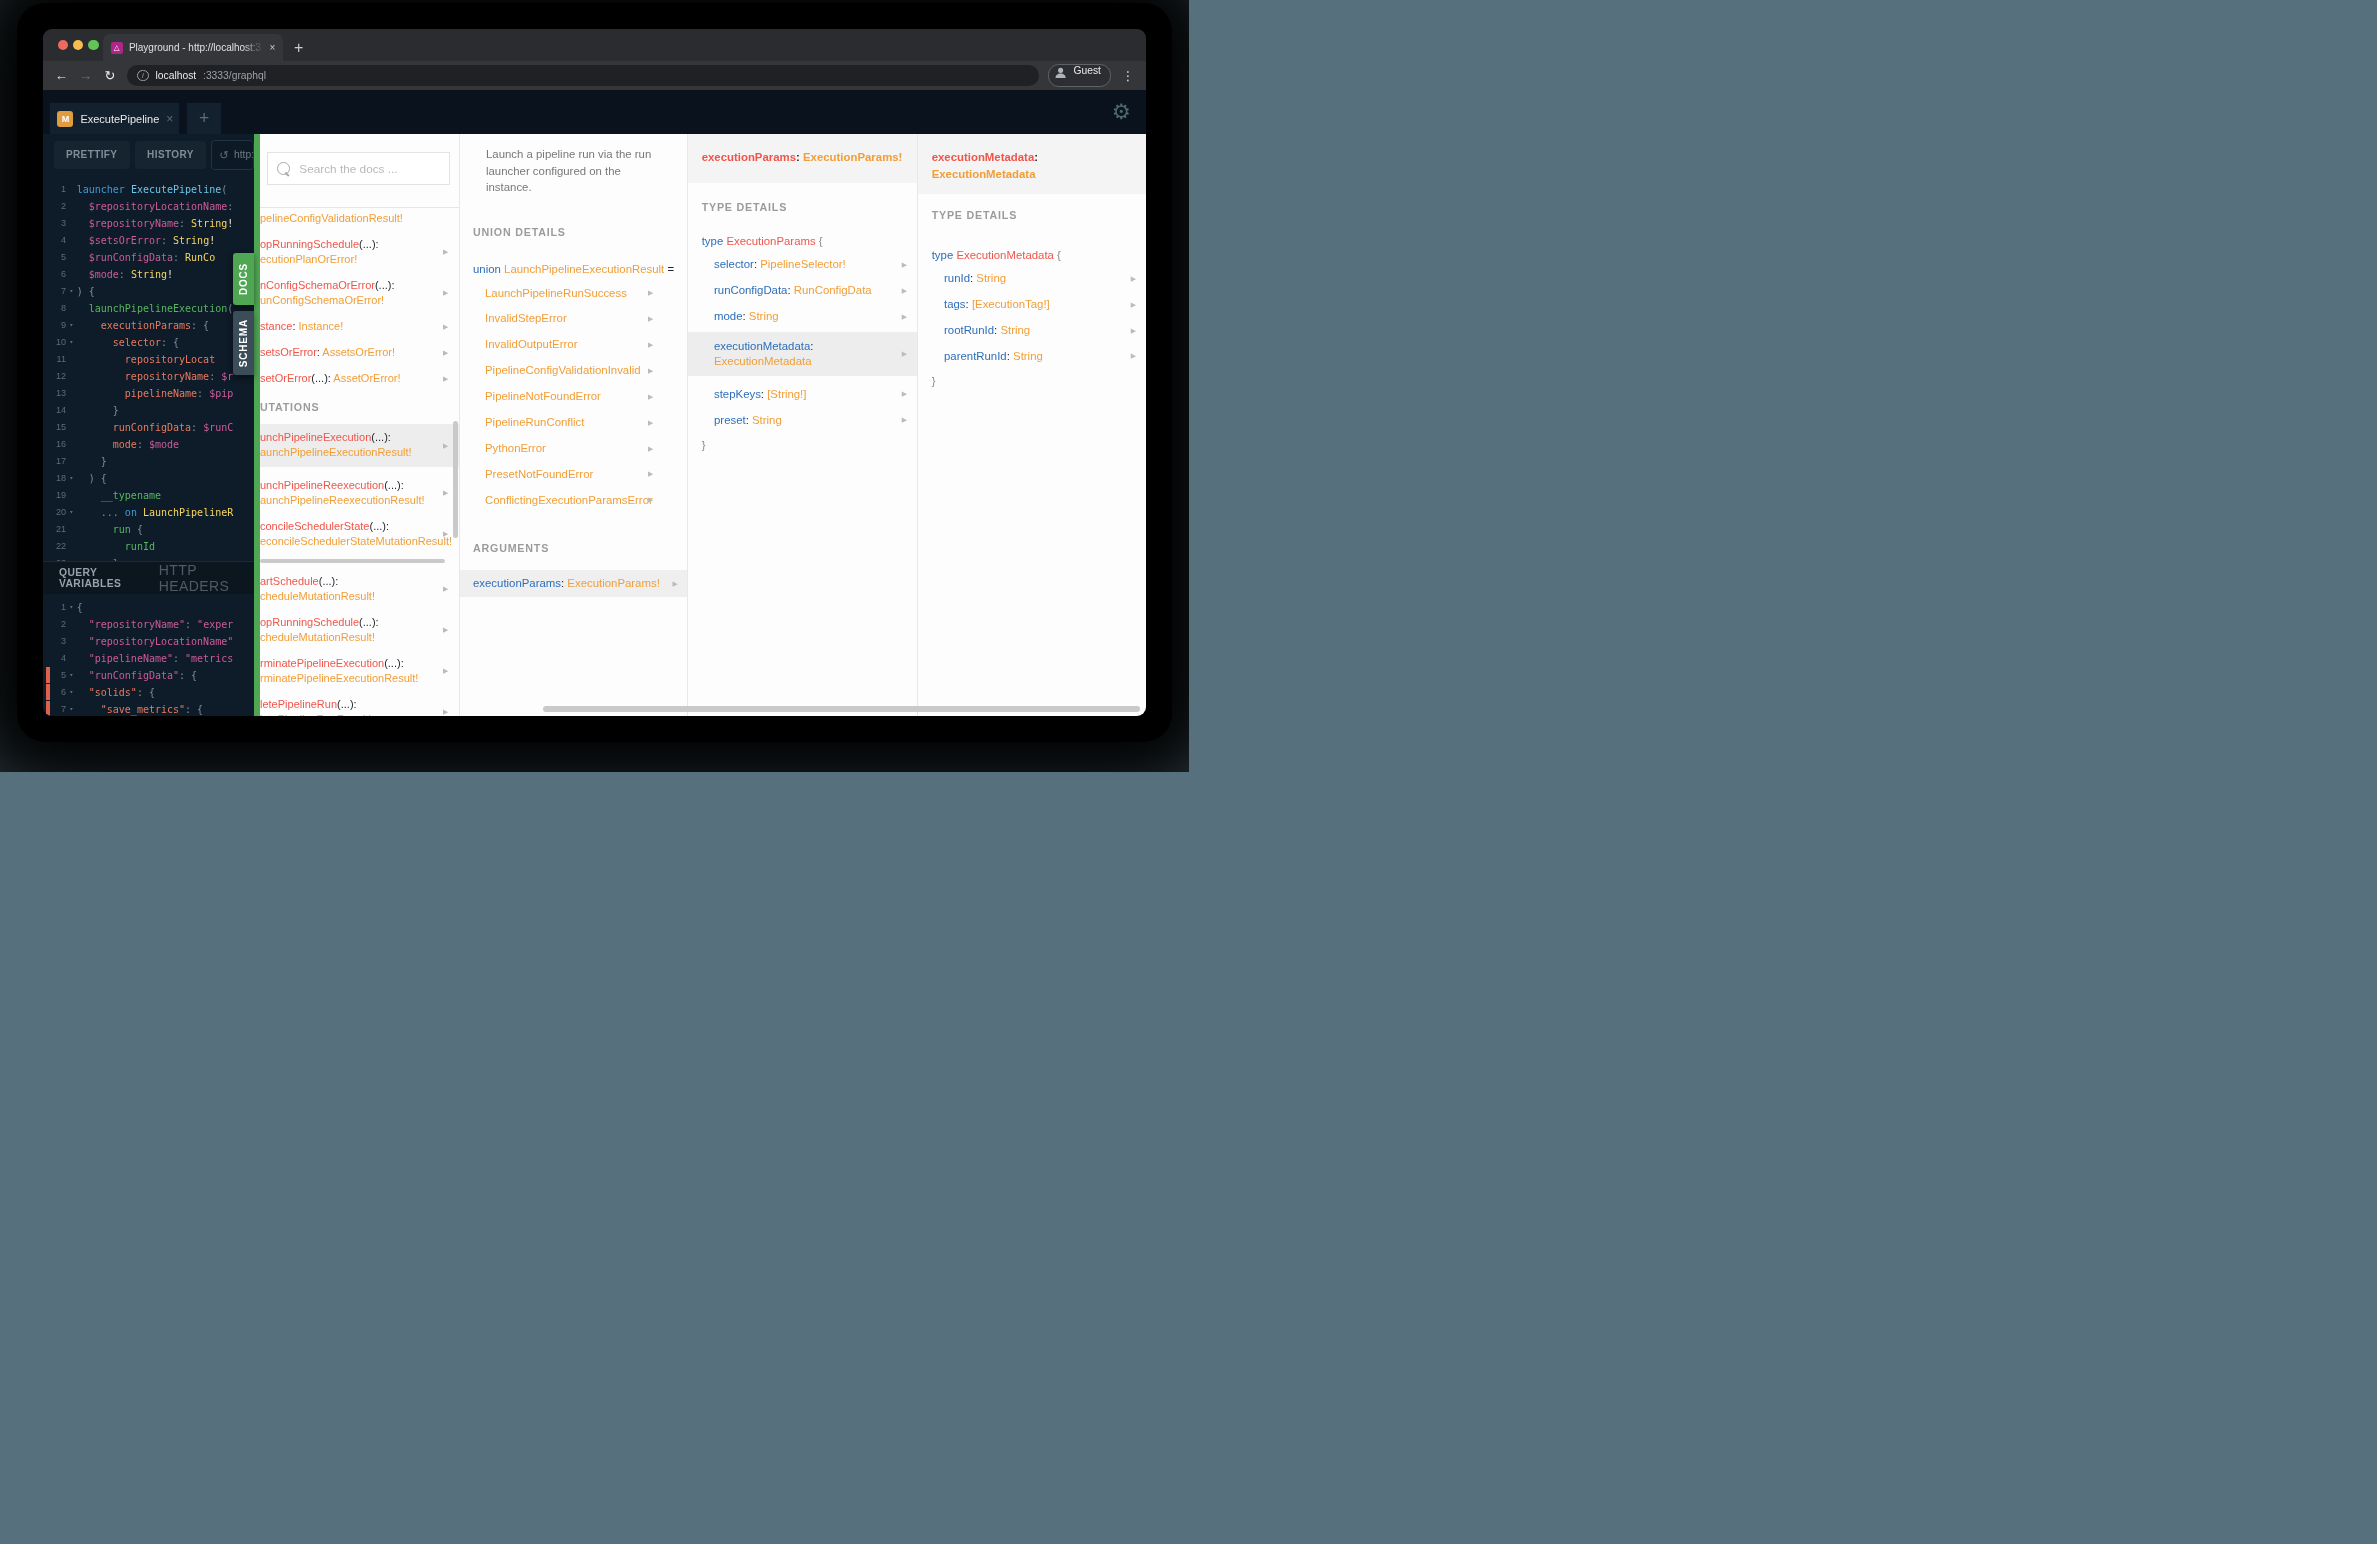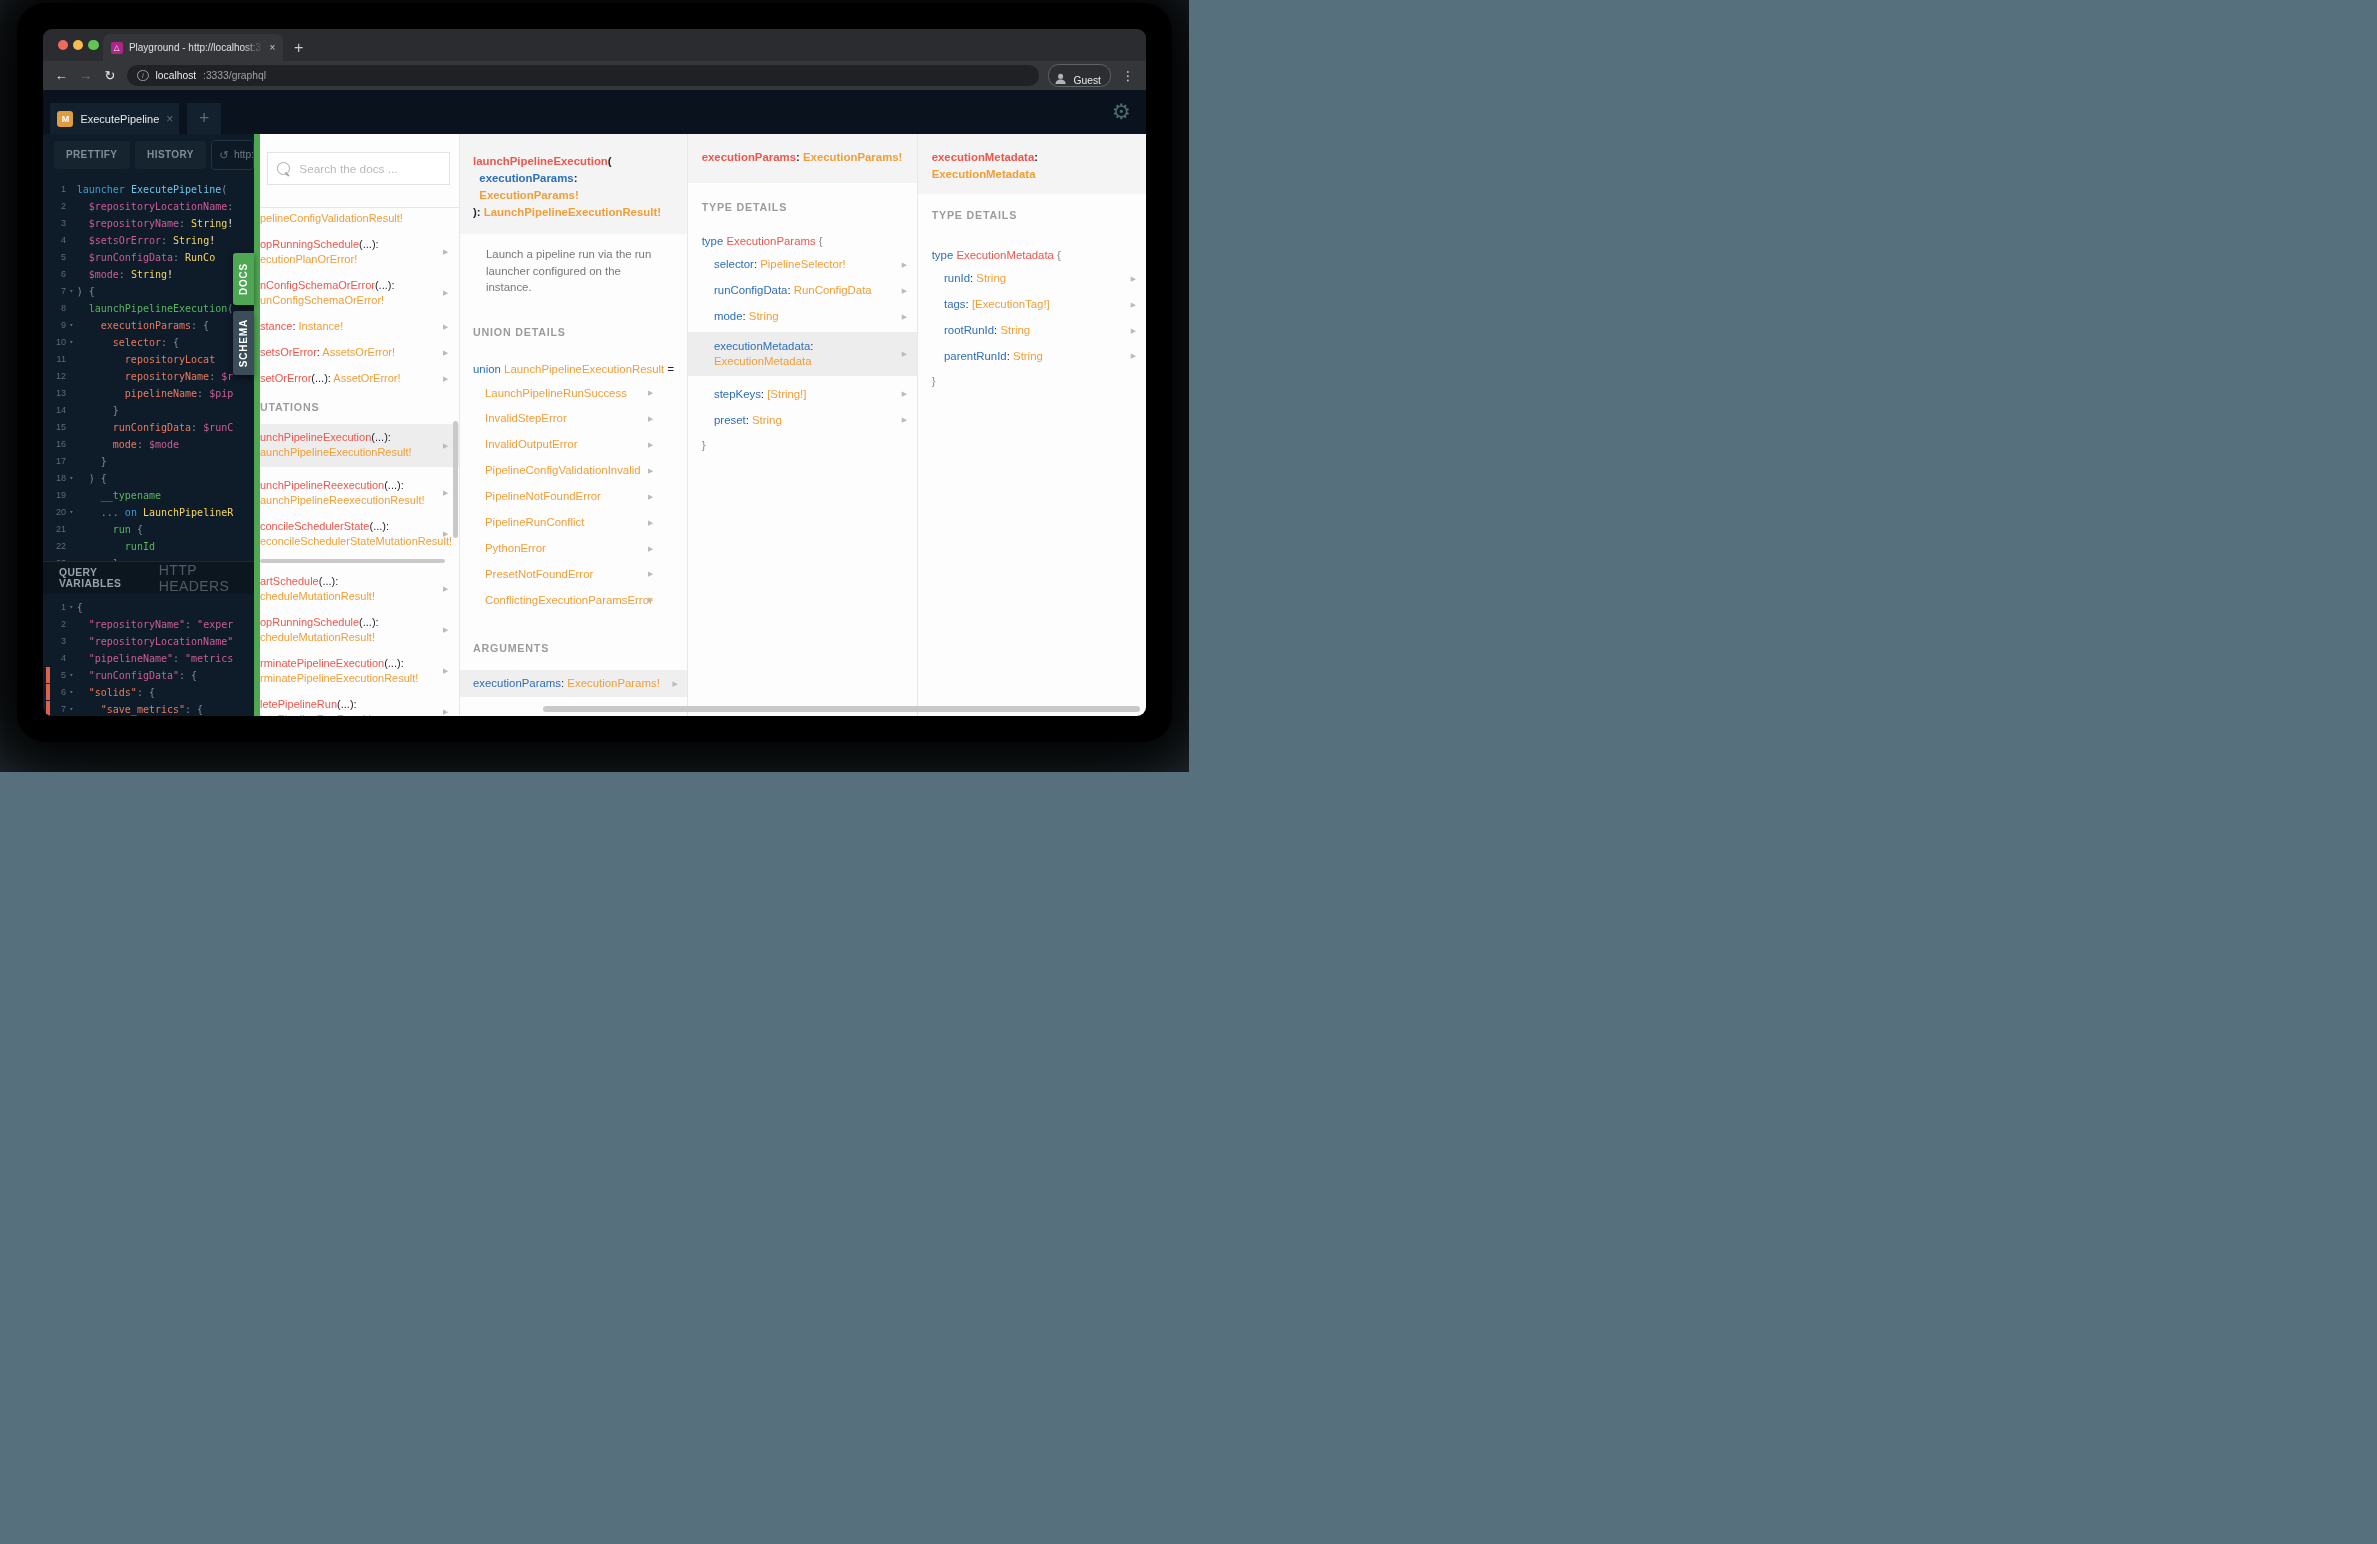--- a/index.html
+++ b/index.html
@@ -24,21 +24,21 @@
   .newtab{position:absolute;left:251px;top:6.9px;color:#C8CACD;font-size:16px;line-height:23px}
   .navbar{height:29px;background:#35363A;display:flex;align-items:center;padding:0 10.7px;gap:9.1px}
   .nav-ic{color:#E8EAED;font-size:13px;width:15.2px;text-align:center}
   .nav-ic.dim{color:#71747A}
   .urlpill{height:21.3px;flex:1;max-width:921px;background:#202124;border-radius:10.7px;display:flex;
            align-items:center;gap:6.9px;padding:0 10.7px;font-size:10.3px}
   .i-ico{width:11.4px;height:11.4px;border:1.1px solid #9AA0A6;border-radius:50%;color:#9AA0A6;font-size:7.6px;
          display:flex;align-items:center;justify-content:center;font-style:italic;box-sizing:border-box}
   .urlpill .host{color:#E8EAED}.urlpill .path{color:#9AA0A6}
   .guest{height:21.3px;border:0.8px solid #5F6368;border-radius:10.7px;background:#2D2E31;display:flex;
-         align-items:flex-end;gap:5px;padding:0 9.1px 0 4.6px;color:#E8EAED;font-size:10.3px}
+         align-items:flex-start;gap:5px;padding:0 9.1px 0 4.6px;color:#E8EAED;font-size:10.3px}
   .kebab{color:#E8EAED;font-size:12.2px;padding:0 1.5px}
   
   .app{position:absolute;top:61px;left:0;right:0;bottom:0;background:#0A131D}
   .app-header{height:44px;position:relative}
   .ptab{position:absolute;left:6.9px;top:13px;width:129px;height:31px;background:#13202E;display:flex;
         align-items:center;gap:6.9px;padding:0 7.6px;box-sizing:border-box}
   .pbadge{width:16px;height:16px;border-radius:3px;background:#E09C3F;color:#fff;font-weight:bold;
           font-size:9.1px;display:flex;align-items:center;justify-content:center;flex:none}
   .ptitle{color:#E6EAED;font-size:11px;flex:1;white-space:nowrap}
   .pclose{color:#5E6B76;font-size:12.2px}
@@ -302,21 +302,20 @@
             <div class="d-item">
               <div><span class="nm">letePipelineRun</span><span class="ar">(...)</span><span class="ar">:</span></div>
               <div><span class="tp">letePipelineRunResult!</span></div>
               <span class="chev">▶</span>
             </div>
           </div>
         <div class="col1-vscroll"></div>
       </div>
 
       <div class="dcol dcol2">
-        <div class="sigblock" id="sig2"><div><span class="t-r2">launchPipelineExecution</span><span class="t-d2">(</span></div><div><span class="t-b2">  executionParams</span><span class="t-d2">:</span></div><div><span class="t-o2">  ExecutionParams!</span></div><div><span class="t-d2">): </span><span class="t-o2">LaunchPipelineExecutionResult!</span></div></div>
         <div class="desc">Launch a pipeline run via the run launcher configured on the instance.</div>
         <div class="sect">UNION DETAILS</div>
         <div class="uline">
           <span class="t-b2">union</span>
           <span class="t-o2">LaunchPipelineExecutionResult</span>
           <span class="t-d2">=</span>
         </div>
         <div id="members">
             <div class="member"><span class="">LaunchPipelineRunSuccess</span><span class="chev">▶</span></div>
             <div class="member"><span class="">InvalidStepError</span><span class="chev">▶</span></div>

